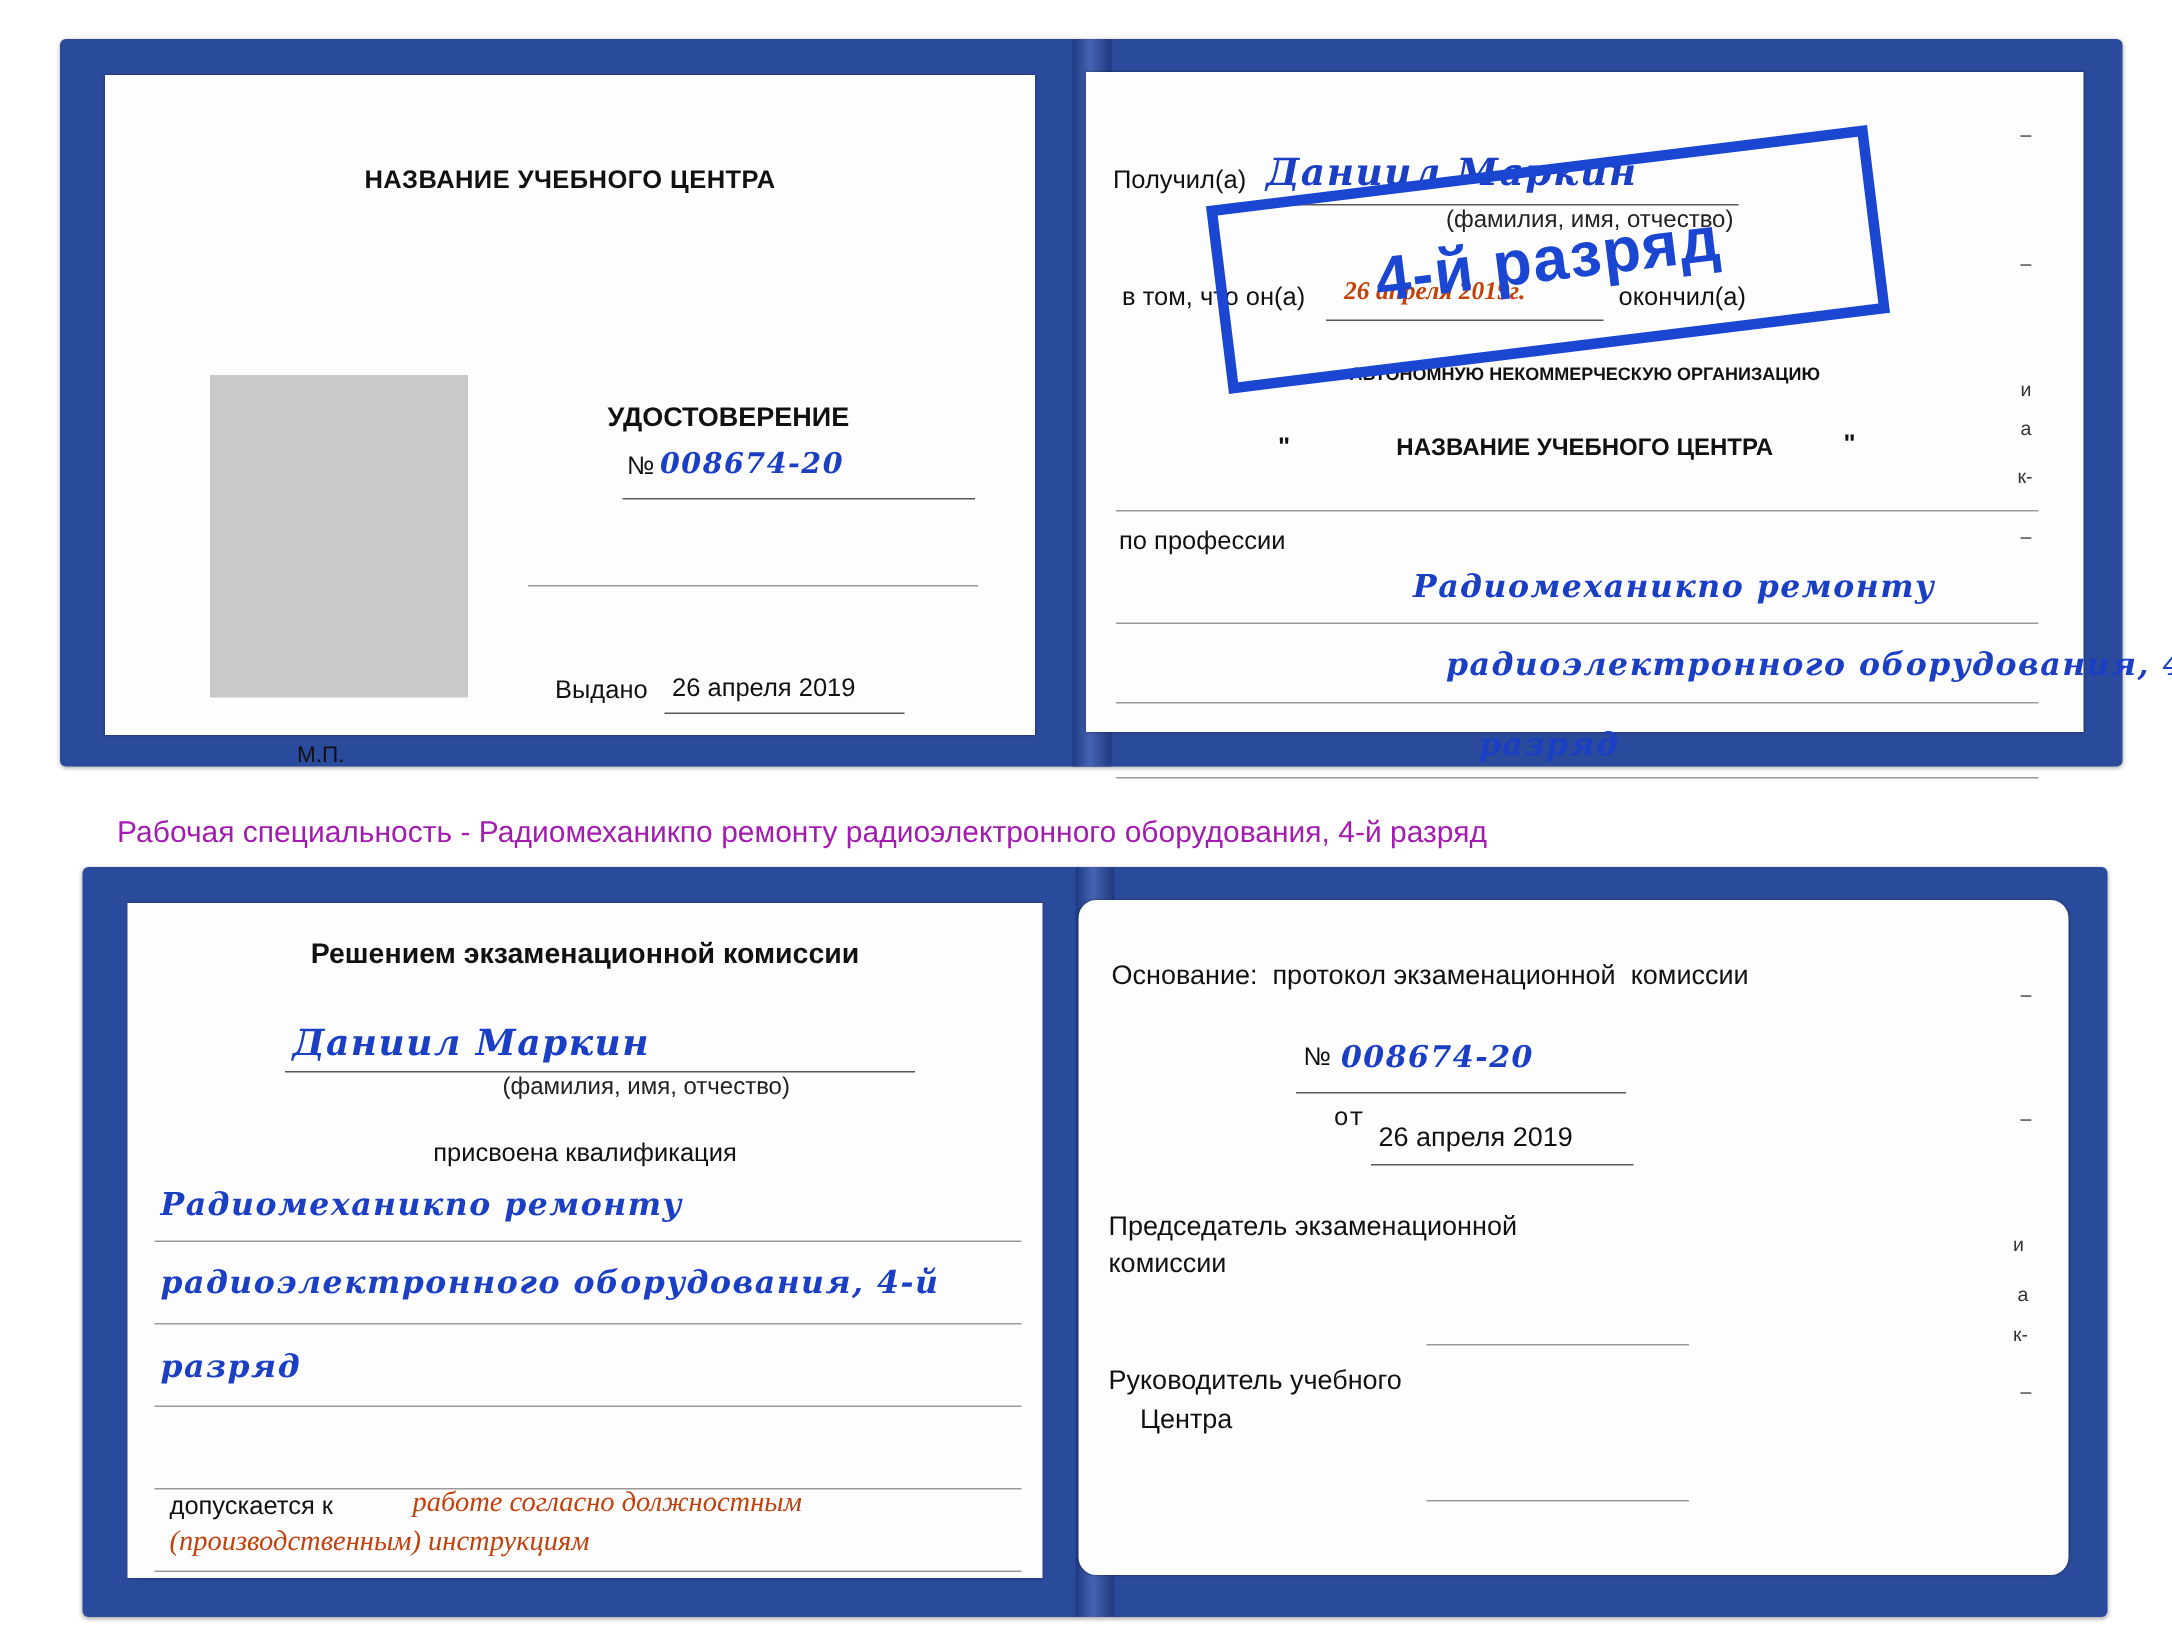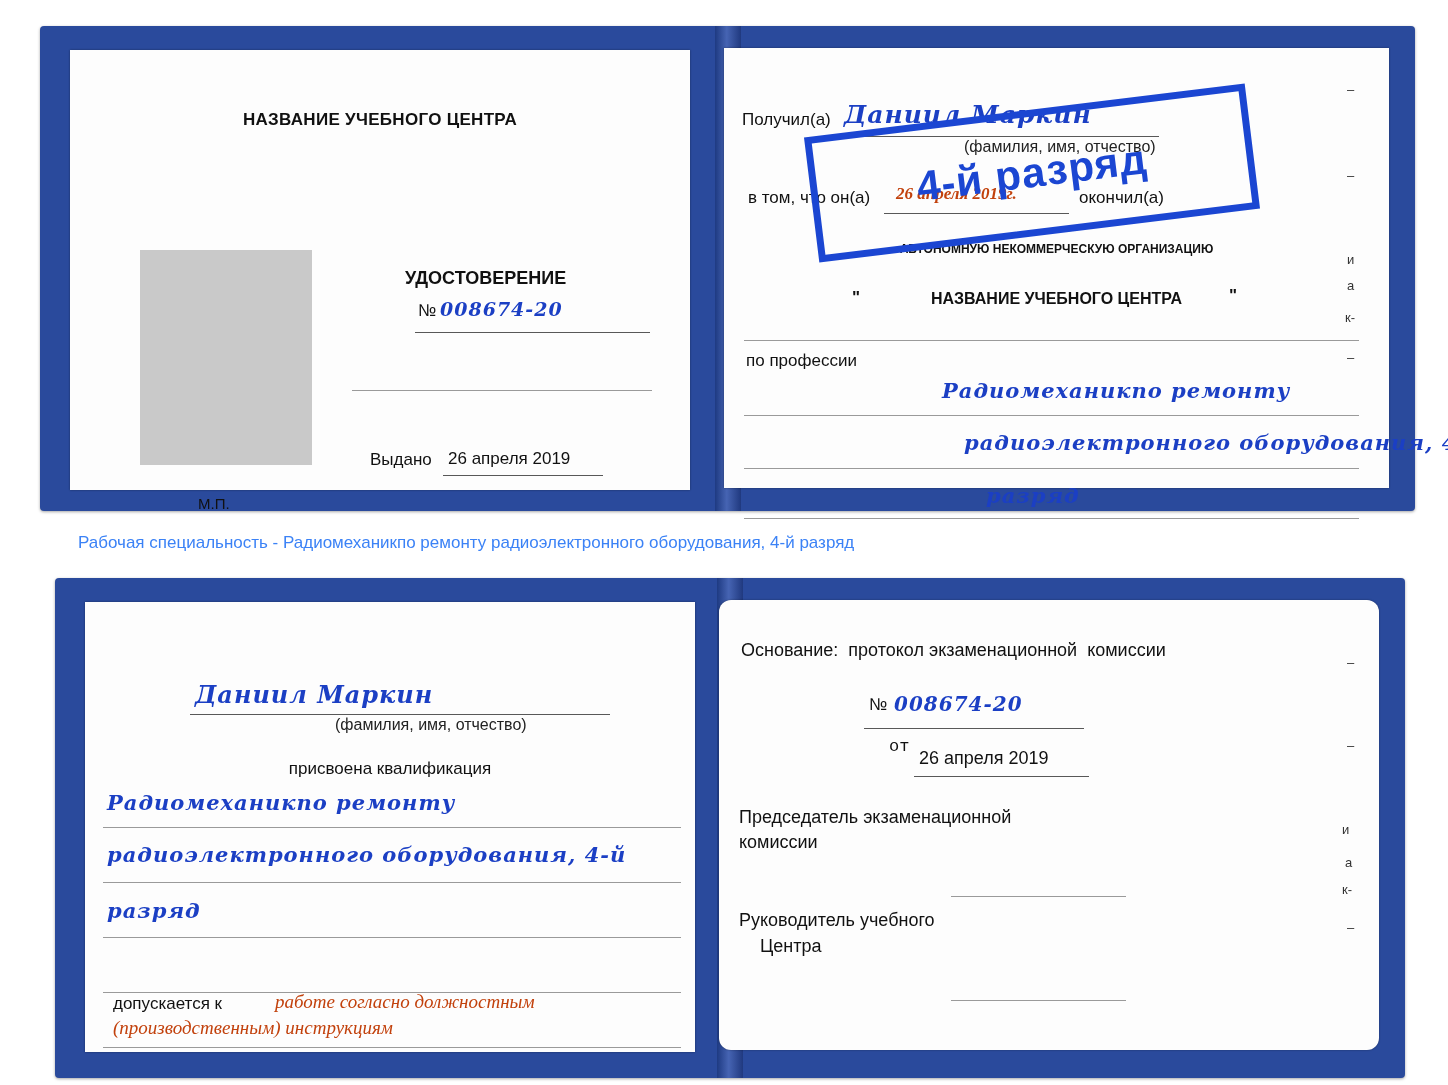--- a/index.html
+++ b/index.html
@@ -89,24 +89,25 @@
     letter-spacing: 1px;
     transform: rotate(-7deg);
     display: flex;
     align-items: center;
     justify-content: center;
     background: transparent;
   }
 
   .caption {
     position: absolute;
-    color: #3b82f6;
-    font-size: 17px;
+    color: #a21caf;
+    font-size: 20px;
     line-height: 26px;
     width: 980px;
+    margin-top: 12px;
   }
 
   
   .edge-frag {
     position: absolute;
     color: #333;
     font-size: 13px;
     white-space: pre;
   }
   .tiny {
@@ -180,20 +181,21 @@
 <div class="edge-frag" style="left:1347px; top:350px;">–</div>
 
 <div class="stamp" style="left:810px; top:110px; width:430px; height:112px; font-size:42px;">4-й разряд</div>
 
 <div class="caption" style="left:78px; top:530px;">Рабочая специальность - Радиомеханикпо ремонту радиоэлектронного оборудования, 4-й разряд</div>
 
 <div class="cert" style="left:55px; top:578px; width:1350px; height:500px;">
 
   <div class="page left" style="width:610px; height:450px;">
 
+    <div class="txt bold center" style="left:0; top:24px; width:610px; font-size:19px;">Решением экзаменационной комиссии</div>
 
     <div class="hand" style="left:110px; top:78px; font-size:24px;">Даниил Маркин</div>
     <div class="rule" style="left:105px; top:112px; width:420px;"></div>
     <div class="txt tiny" style="left:250px; top:114px;">(фамилия, имя, отчество)</div>
 
     <div class="txt center" style="left:0; top:157px; width:610px; font-size:17px;">присвоена квалификация</div>
 
     <div class="hand" style="left:22px; top:188px; font-size:21px;">Радиомеханикпо ремонту</div>
     <div class="rule light" style="left:18px; top:225px; width:578px;"></div>
 

